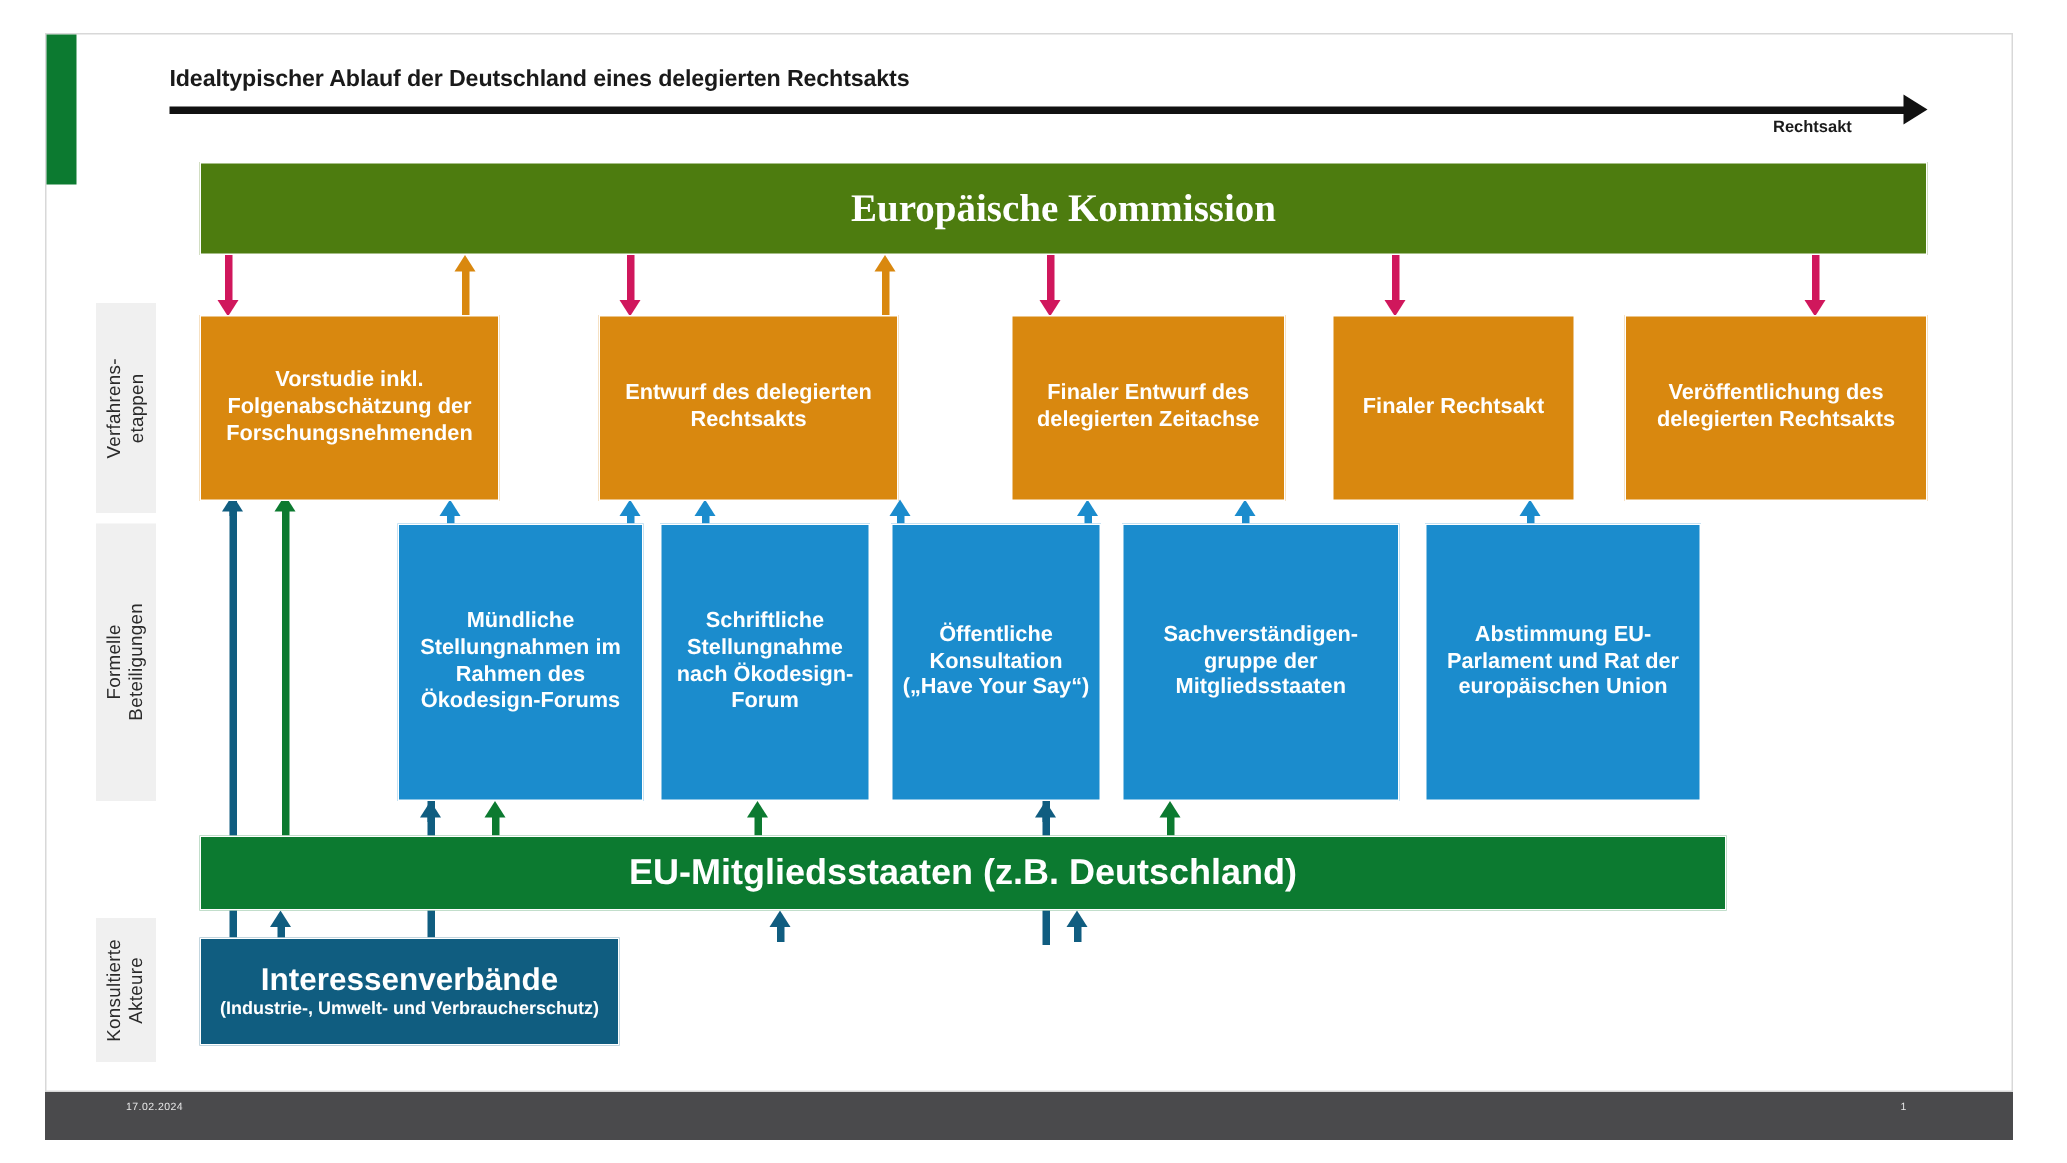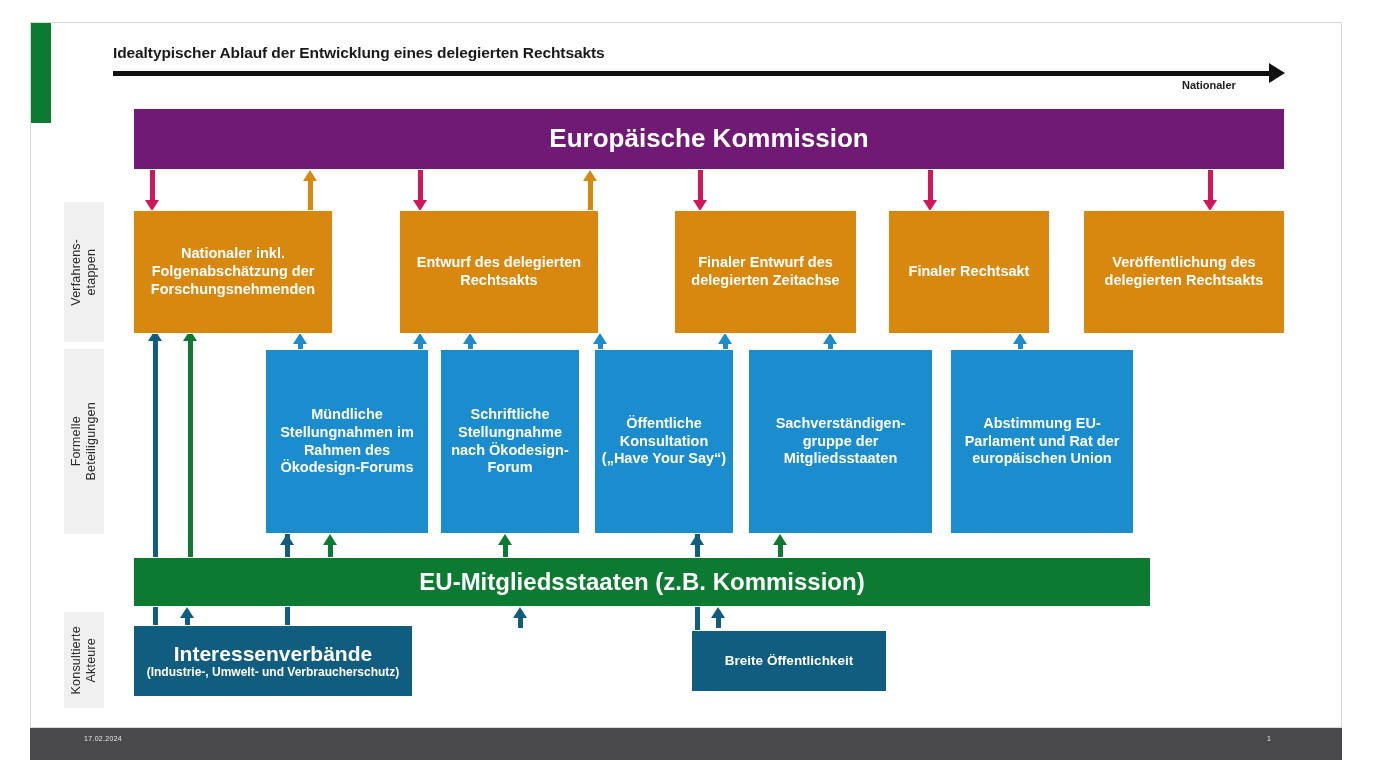--- a/index.html
+++ b/index.html
@@ -29,21 +29,21 @@
     text-align:center;line-height:1.22;letter-spacing:.2px;}
   #rl-1{top:202px;height:140px;}
   #rl-2{top:349px;height:185px;}
   #rl-3{top:612px;height:96px;}
 
   
   .box{position:absolute;box-sizing:border-box;display:flex;align-items:center;
     justify-content:center;text-align:center;color:#fff;border:1px solid #ffffff;}
   .box .txt{padding:0 6px;line-height:1.22;}
 
-  .band-pink{background:#701a75;}
+  .band-pink{background:#4d7c0f;font-family:Liberation Serif, serif;}
   .band-green{background:#0c7a30;}
   .orange{background:#d9880f;}
   .blue{background:#1b8ccd;}
   .dblue{background:#105d80;}
 
   .commission{left:133px;top:108px;width:1152px;height:62px;}
   .commission .txt{font-size:26px;font-weight:700;}
 
   .memberstates{left:133px;top:557px;width:1018px;height:50px;}
   .memberstates .txt{font-size:24px;font-weight:700;}
@@ -66,24 +66,24 @@
   .page-bottom{position:absolute;left:0;top:760px;width:1378px;height:15px;background:#ffffff;}
 </style>
 </head>
 <body>
 
 <div id="slide">
 
   <div class="slide-frame"></div>
   <div class="accent-block"></div>
 
-  <div class="title">Idealtypischer Ablauf der Entwicklung eines delegierten Rechtsakts</div>
+  <div class="title">Idealtypischer Ablauf der Deutschland eines delegierten Rechtsakts</div>
   <div class="axis-line"></div>
   <div class="axis-head"></div>
-  <div class="axis-label">Nationaler</div>
+  <div class="axis-label">Rechtsakt</div>
 
   <div class="rowlabel" id="rl-1">
     <span style="white-space: pre-line;">Verfahrens-
 etappen</span>
   </div>
   <div class="rowlabel" id="rl-2">
     <span style="white-space: pre-line;">Formelle
 Beteiligungen</span>
   </div>
   <div class="rowlabel" id="rl-3">
@@ -143,21 +143,21 @@
       <div class="stem" style="left: 517.5px; top: 616px; height: 12px; background: rgb(16, 93, 128);"></div>
       <div class="head-up" style="left: 711px; top: 607px; border-bottom: 11px solid rgb(16, 93, 128);"></div>
       <div class="stem" style="left: 715.5px; top: 616px; height: 12px; background: rgb(16, 93, 128);"></div>
     </div>
 
   <div class="box band-pink commission">
     <div class="txt">Europäische Kommission</div>
   </div>
 
   <div class="box orange" style="left:133px;top:210px;width:200px;height:124px;">
-    <div class="txt">Nationaler inkl. Folgenabschätzung der Forschungsnehmenden</div>
+    <div class="txt">Vorstudie inkl. Folgenabschätzung der Forschungsnehmenden</div>
   </div>
   <div class="box orange" style="left:399px;top:210px;width:200px;height:124px;">
     <div class="txt">Entwurf des delegierten Rechtsakts</div>
   </div>
   <div class="box orange" style="left:674px;top:210px;width:183px;height:124px;">
     <div class="txt">Finaler Entwurf des delegierten Zeitachse</div>
   </div>
   <div class="box orange" style="left:888px;top:210px;width:162px;height:124px;">
     <div class="txt">Finaler Rechtsakt</div>
   </div>
@@ -175,30 +175,27 @@
     <div class="txt">Sachverständigen-gruppe der Mitgliedsstaaten</div>
   </div>
   <div class="box blue" style="left:594px;top:349px;width:140px;height:185px;">
     <div class="txt">Öffentliche Konsultation („Have Your Say“)</div>
   </div>
   <div class="box blue" style="left:950px;top:349px;width:184px;height:185px;">
     <div class="txt">Abstimmung EU-Parlament und Rat der europäischen Union</div>
   </div>
 
   <div class="box band-green memberstates">
-    <div class="txt">EU-Mitgliedsstaaten (z.B. Kommission)</div>
+    <div class="txt">EU-Mitgliedsstaaten (z.B. Deutschland)</div>
   </div>
 
   <div class="box dblue" style="left:133px;top:625px;width:280px;height:72px;">
     <div class="txt">
       <span class="big">Interessenverbände</span>
       <span class="small">(Industrie-, Umwelt- und Verbraucherschutz)</span>
     </div>
   </div>
-  <div class="box dblue" style="left:691px;top:630px;width:196px;height:62px;">
-    <div class="txt">Breite Öffentlichkeit</div>
-  </div>
 
   <div class="footer"></div>
   <div class="footer-date">17.02.2024</div>
   <div class="footer-page">1</div>
   <div class="page-bottom"></div>
 </div>
 
 </body></html>

